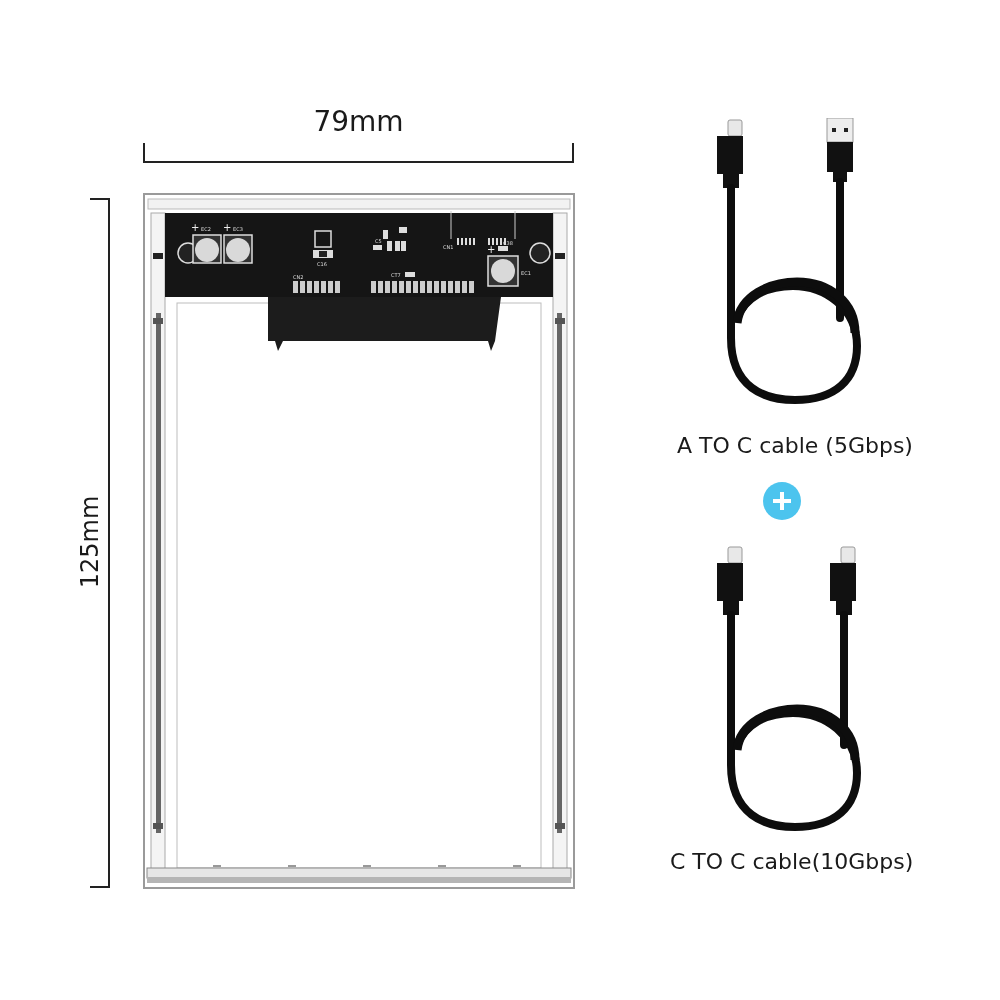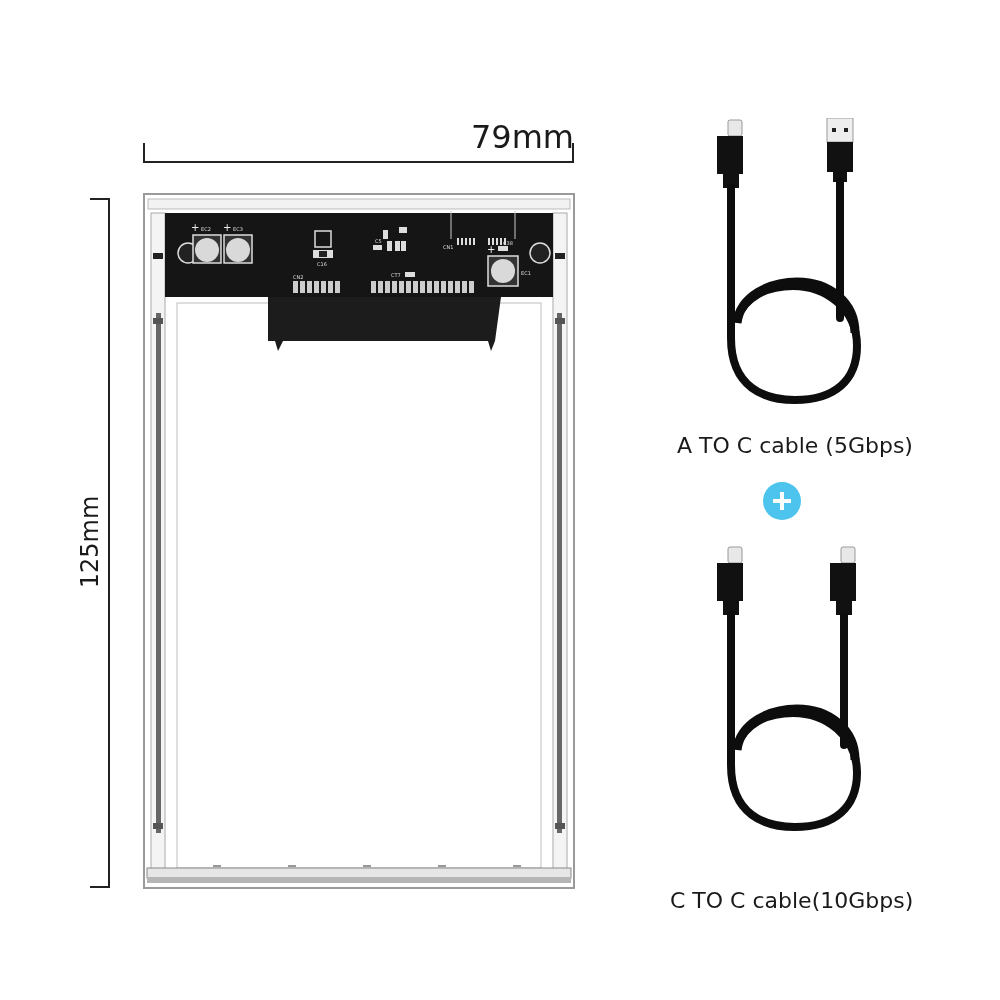--- a/index.html
+++ b/index.html
@@ -1,19 +1,19 @@
 <!DOCTYPE html>
 <html><head>
 <meta charset="utf-8">
 <style>
   html,body{margin:0;padding:0;background:#ffffff;}
   body{width:1000px;height:1000px;position:relative;overflow:hidden;font-family:"DejaVu Sans","Liberation Sans",sans-serif;color:#1a1a1a;}
   .abs{position:absolute;}
   .dim-h{left:143px;top:143px;width:431px;height:20px;border-left:2px solid #222;border-right:2px solid #222;border-bottom:2px solid #222;box-sizing:border-box;}
-  .dim-h-label{left:143px;top:123px;width:431px;text-align:right;font-size:32px;line-height:28px;}
+  .dim-h-label{left:143px;top:108px;width:431px;text-align:center;font-size:28px;line-height:28px;}
   .dim-v{left:90px;top:198px;width:20px;height:690px;border-top:2px solid #222;border-bottom:2px solid #222;border-right:2px solid #222;box-sizing:border-box;}
   .dim-v-label{left:-255px;top:527px;width:690px;height:30px;text-align:center;font-size:24px;line-height:30px;transform:rotate(-90deg);transform-origin:345px 15px;}
   .enclosure{left:143px;top:193px;width:432px;height:696px;}
   .cap-label{width:260px;text-align:left;font-size:22px;line-height:28px;}
   .plus-badge{left:763px;top:482px;width:38px;height:38px;border-radius:50%;background:#4cc4ee;display:flex;align-items:center;justify-content:center;}
 </style>
 </head>
 <body>
 
 <div class="abs dim-h"></div>
@@ -167,13 +167,13 @@
     <rect x="23" y="2" width="14" height="16" rx="2" fill="#e8e8e8" stroke="#999" stroke-width="1"></rect>
     <rect x="12" y="18" width="26" height="38" fill="#111"></rect>
     <rect x="18" y="56" width="16" height="14" fill="#111"></rect>
     <rect x="136" y="2" width="14" height="16" rx="2" fill="#e8e8e8" stroke="#999" stroke-width="1"></rect>
     <rect x="125" y="18" width="26" height="38" fill="#111"></rect>
     <rect x="131" y="56" width="16" height="14" fill="#111"></rect>
     <path d="M26 70 L26 220 C26 270 60 282 90 282 C130 282 152 262 152 228 C152 190 120 168 88 168 C60 168 40 180 32 200 M139 70 L139 200" fill="none" stroke="#0d0d0d" stroke-width="8" stroke-linecap="round"></path>
     <path d="M32 205 C35 178 65 164 92 164 C125 164 150 185 150 215" fill="none" stroke="#0d0d0d" stroke-width="9"></path>
   </svg>
 </div>
-<div class="abs cap-label" style="left:670px;top:887px;">C TO C cable(10Gbps)</div>
+<div class="abs cap-label" style="left:670px;top:848px;">C TO C cable(10Gbps)</div>
 
 </body></html>

